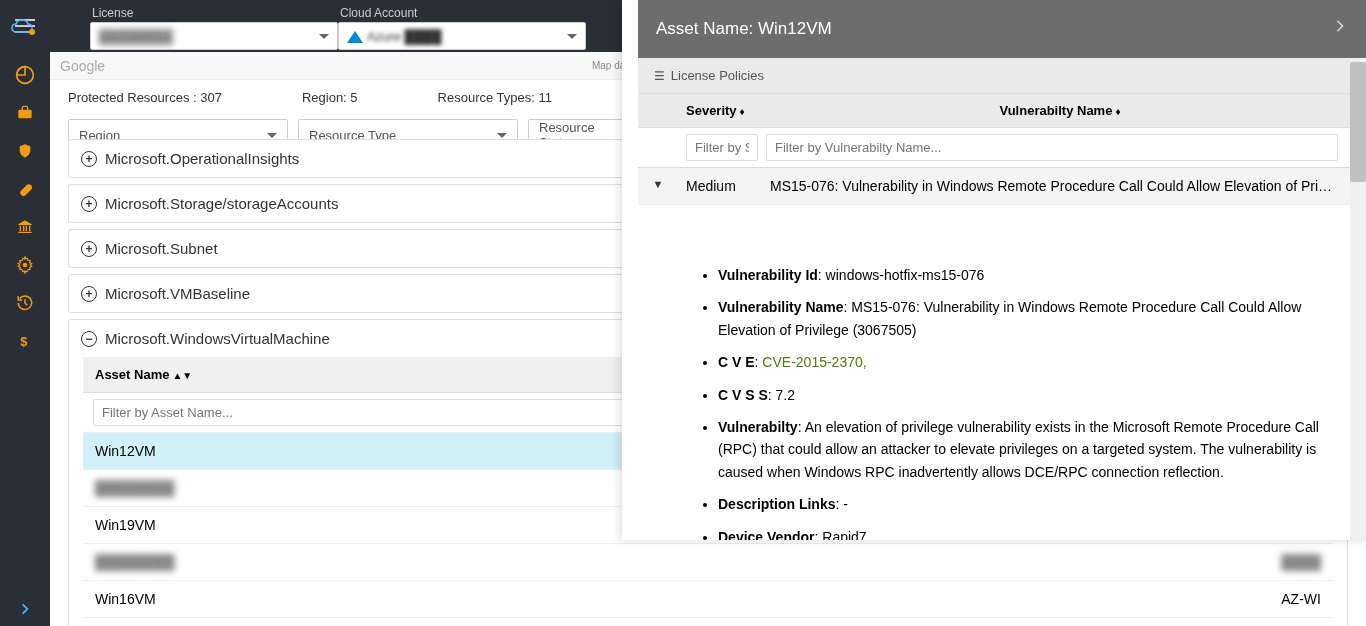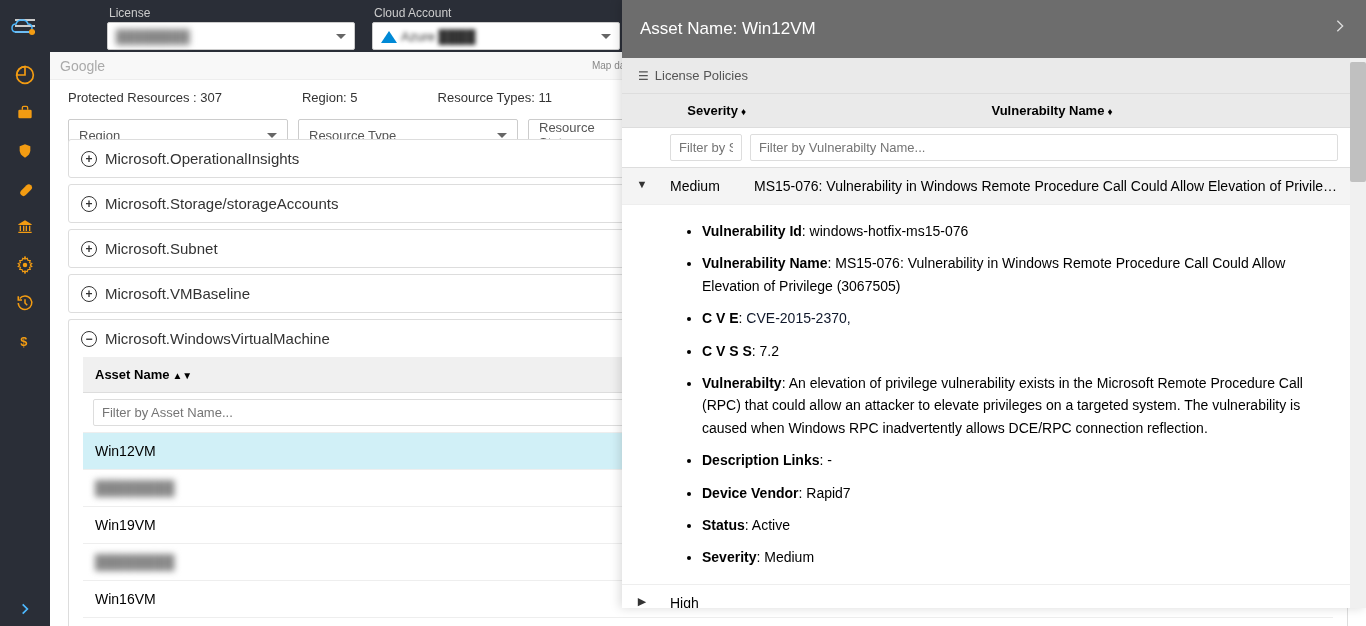--- a/index.html
+++ b/index.html
@@ -4,21 +4,21 @@
 <style>
 * { margin: 0; padding: 0; box-sizing: border-box; font-family: 'Segoe UI', Arial, sans-serif; }
 body { background: #f5f5f5; width: 1366px; height: 626px; overflow: hidden; position: relative; }
 
 
 .top-header { height: 52px; background: #2a2e37; display: flex; align-items: center; color: #fff; }
 .hamburger { width: 50px; height: 52px; display: flex; align-items: center; justify-content: center; cursor: pointer; }
 .hamburger-lines { width: 20px; height: 14px; display: flex; flex-direction: column; justify-content: space-between; }
 .hamburger-lines span { height: 2px; background: #ccc; }
 .header-selectors { display: flex; gap: 0; margin-left: 40px; }
-.selector-group { display: flex; flex-direction: column; margin-left: 17px; }
+.selector-group { display: flex; flex-direction: column; }
 .selector-label { font-size: 12px; color: #ccc; padding: 4px 0 2px 2px; }
 .selector-box { background: #fff; border: 1px solid #ccc; border-radius: 2px; color: #333; font-size: 13px; padding: 4px 8px; width: 248px; display: flex; align-items: center; justify-content: space-between; height: 28px; }
 .chevron-down { width: 0; height: 0; border-left: 5px solid transparent; border-right: 5px solid transparent; border-top: 5px solid #666; }
 .azure-icon { display: inline-block; width: 16px; height: 12px; background: #0089d6; clip-path: polygon(50% 0%, 100% 100%, 0% 100%); margin-right: 4px; vertical-align: middle; }
 .blurred { filter: blur(3px); color: #888; }
 
 
 .left-sidebar { position: absolute; left: 0; top: 52px; width: 50px; height: calc(100% - 52px); background: #2a2e37; display: flex; flex-direction: column; align-items: center; padding-top: 4px; }
 .cloud-logo { position: absolute; left: 10px; top: 18px; color: #4db8ff; font-size: 20px; }
 .sidebar-icon { width: 50px; height: 38px; display: flex; align-items: center; justify-content: center; color: #f39c12; font-size: 18px; cursor: pointer; }
@@ -46,49 +46,49 @@
 .asset-table th { background: #f0f0f0; padding: 10px 12px; font-size: 13px; font-weight: 600; text-align: left; border-bottom: 1px solid #ddd; }
 .asset-table .filter-row td { padding: 6px 10px; border-bottom: 1px solid #eee; }
 .filter-input { width: 100%; border: 1px solid #ddd; border-radius: 2px; padding: 5px 8px; font-size: 13px; }
 .asset-table tbody tr td { padding: 10px 12px; font-size: 14px; border-bottom: 1px solid #eee; }
 .asset-table tbody tr.selected { background: #d1f0f7; }
 .sort-icon { font-size: 10px; margin-left: 3px; }
 
 .pagination-bar { display: flex; align-items: center; padding: 8px 10px; gap: 20px; }
 
 
-.detail-panel { position: absolute; right: 0; top: 0; width: 744px; height: 608px; background: #fff; z-index: 50; box-shadow: -2px 0 10px rgba(0,0,0,0.15); display: flex; flex-direction: column; }
+.detail-panel { position: absolute; right: 0; top: 0; width: 744px; height: 540px; background: #fff; z-index: 50; box-shadow: -2px 0 10px rgba(0,0,0,0.15); display: flex; flex-direction: column; padding-left: 16px; }
 .detail-header { background: #6d6d6d; color: #fff; padding: 14px 18px; font-size: 17px; font-weight: 500; display: flex; align-items: center; justify-content: space-between; }
 .detail-header .close-chev { font-size: 24px; cursor: pointer; color: #ddd; }
 
 .detail-tabs { display: flex; background: #eaeaea; border-bottom: 1px solid #ddd; padding-left: 0; }
 .detail-tab { padding: 10px 16px; font-size: 13px; color: #555; cursor: pointer; display: flex; align-items: center; gap: 6px; }
 .detail-tab.active { background: #fff; border-top: 1px solid #ddd; border-left: 1px solid #ddd; border-right: 1px solid #ddd; margin-bottom: -1px; }
 
 .vuln-table-header { display: flex; background: #eaeaea; border-bottom: 1px solid #ddd; }
 .vuln-col-expand { width: 40px; }
-.vuln-col-severity { width: 92px; padding: 9px 8px; font-size: 13px; font-weight: 600; text-align: right; border-right: 0px solid #ddd; }
+.vuln-col-severity { width: 92px; padding: 9px 8px; font-size: 13px; font-weight: 600; text-align: left; border-right: 0px solid #ddd; }
 .vuln-col-name { flex: 1; padding: 9px 12px; font-size: 13px; font-weight: 600; text-align: center; }
 .vuln-filter-row { display: flex; background: #fff; border-bottom: 1px solid #ddd; }
 .vuln-filter-row input { border: 1px solid #ddd; border-radius: 2px; padding: 5px 8px; font-size: 13px; }
 .vuln-filter-row .sev-filter { width: 72px; margin: 6px 8px; }
 .vuln-filter-row .name-filter { flex: 1; margin: 6px 12px 6px 0; }
 
 .vuln-body { overflow-y: auto; flex: 1; }
 .vuln-row { display: flex; padding: 10px 0; border-bottom: 1px solid #eee; font-size: 14px; align-items: flex-start; cursor: pointer; }
 .vuln-row.alt { background: #f4f4f4; }
 .vuln-row .expand-cell { width: 40px; text-align: center; color: #333; font-size: 11px; }
 .vuln-row .sev-cell { width: 92px; padding: 0 8px; }
 .vuln-row .name-cell { flex: 1; padding: 0 12px 0 0; white-space: nowrap; overflow: hidden; text-overflow: ellipsis; }
 
 .vuln-details { padding: 10px 20px 10px 60px; border-bottom: 1px solid #eee; }
-.vuln-details ul { list-style: disc; padding-left: 20px; }
+.vuln-details ul { list-style: disc; padding-left: 20px; margin-top: 44px; }
 .vuln-details li { padding: 5px 0; font-size: 14px; line-height: 1.6; }
 .vuln-details b { font-weight: 600; }
-.cve-link { color: #0f172a; text-decoration: none; }
+.cve-link { color: #4d7c0f; text-decoration: none; }
 
 .detail-scrollbar { width: 16px; background: #f0f0f0; }
 
 .list-icon { display:inline-block; font-size:12px; }
 </style>
 </head>
 <body>
 
 <div class="cloud-logo">
   <svg width="26" height="18" viewBox="0 0 26 18">

